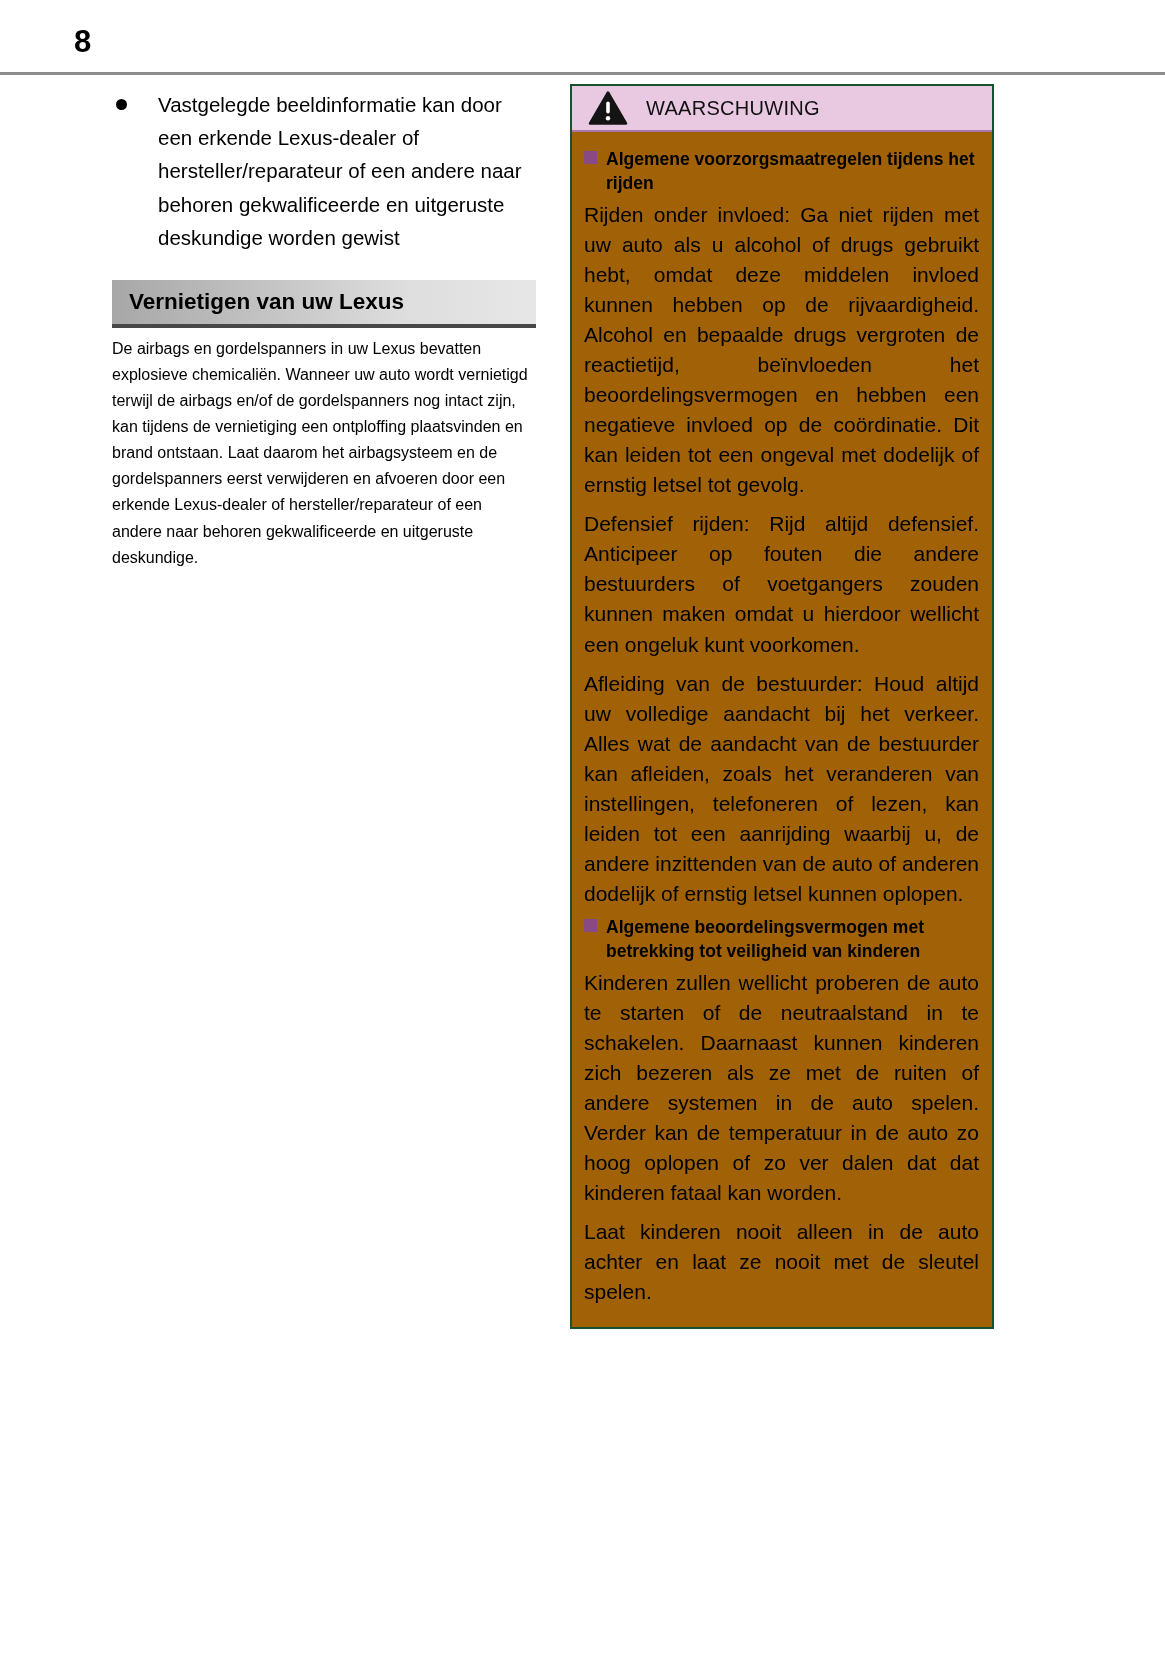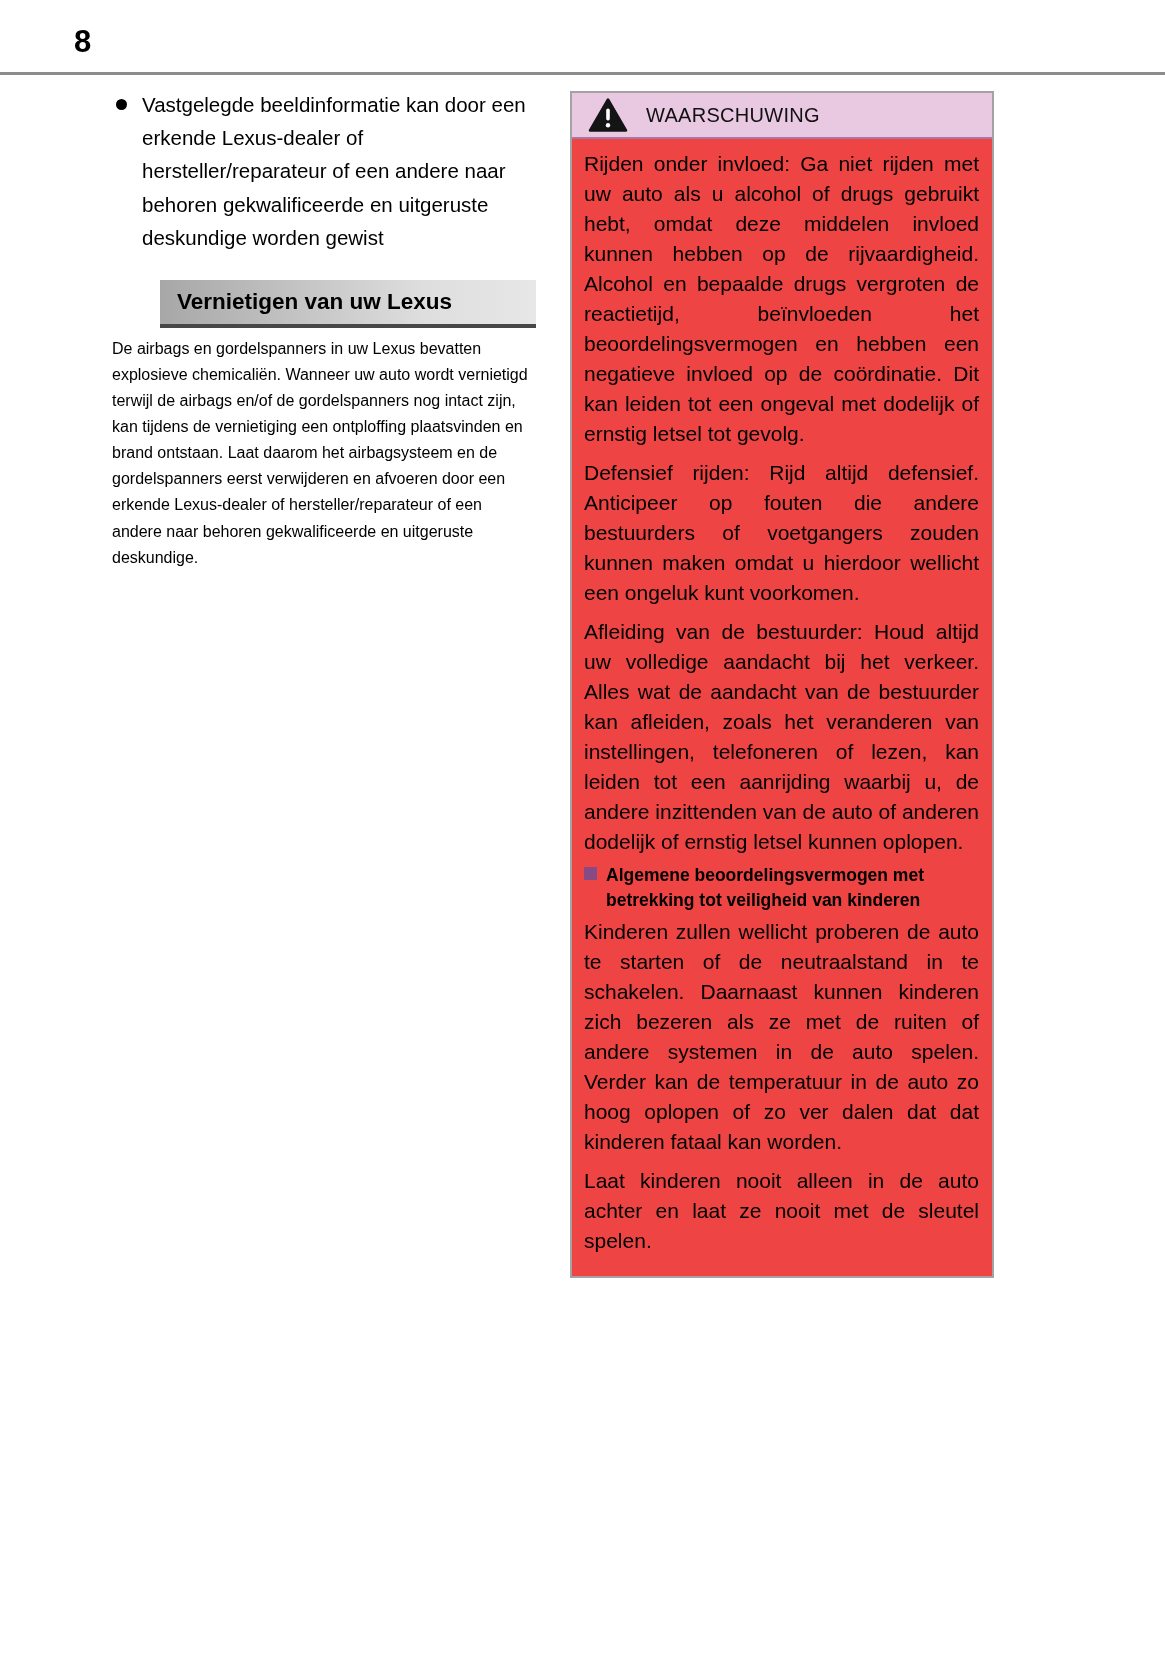--- a/index.html
+++ b/index.html
@@ -25,48 +25,47 @@
   
   .col-left {
     position:absolute; left:112px; top:88px; width:424px;
   }
   .bullet-item { display:flex; }
   .bullet {
     width:11px; height:11px; border-radius:50%; background:#000;
     margin:11px 15px 0 4px; flex:none;
   }
   .bullet-text {
-    font-size:20.5px; line-height:1.62;
+    font-size:20.5px; line-height:1.62;margin-left:16px;
   }
   .body-text {
     font-size:20px; line-height:1.63;
     margin:11px 0 0 0;
   }
   .section-header {
     margin-top:26px;
     height:44px;
     display:flex; align-items:flex-start;
     background:linear-gradient(to right,#a7a7a7,#dedede 70%,#e7e7e7);
     border-bottom:4px solid #474747;
-    margin-left:48px;
   }
   .section-bar {
     width:8px; background:#3a3a3a; margin-right:9px; flex:none;
   }
   .section-title {
     font-size:22.5px; font-weight:bold; align-self:center;
   }
   .body-text.after-header { margin-top:8px; font-size:16px; line-height:1.63; }
 
   
   .warning-box {
-    position:absolute; left:570px; top:91px; width:424px;
-    border:2px solid #a3a3a3;
+    position:absolute; left:570px; top:84px; width:424px;
+    border:2px solid #14532d;
     box-sizing:border-box;
-    background:#ef4444;
+    background:#a16207;
   }
   .warning-header {
     background:#e9c8e2;
     border-bottom:2px solid #a877a8;
     height:44px;
     display:flex; align-items:center;
     padding:0 16px; gap:18px;
   }
   .warning-title {
     font-size:20px; letter-spacing:0.3px; color:#111;
@@ -123,20 +122,24 @@
         <path d="M20 1.5 L38 32.5 L2 32.5 Z" fill="#141414" stroke="#141414" stroke-width="2.5" stroke-linejoin="round"></path>
         <rect x="18.2" y="10.5" width="3.6" height="12" rx="1.8" fill="#ffffff"></rect>
         <circle cx="20" cy="27.3" r="2.2" fill="#ffffff"></circle>
       </svg>
       <span class="warning-title">WAARSCHUWING</span>
     </div>
 
     <div class="warning-body">
 
       <div class="warning-section">
+        <div class="warning-heading">
+          <span class="sq"></span>
+          <span>Algemene voorzorgsmaatregelen tijdens het rijden</span>
+        </div>
         <p class="warn-text">Rijden onder invloed: Ga niet rijden met uw auto als u alcohol of drugs gebruikt hebt, omdat deze middelen invloed kunnen hebben op de rijvaardigheid. Alcohol en bepaalde drugs vergroten de reactietijd, beïnvloeden het beoordelingsvermogen en hebben een negatieve invloed op de coördinatie. Dit kan leiden tot een ongeval met dodelijk of ernstig letsel tot gevolg.</p>
         <p class="warn-text">Defensief rijden: Rijd altijd defensief. Anticipeer op fouten die andere bestuurders of voetgangers zouden kunnen maken omdat u hierdoor wellicht een ongeluk kunt voorkomen.</p>
         <p class="warn-text">Afleiding van de bestuurder: Houd altijd uw volledige aandacht bij het verkeer. Alles wat de aandacht van de bestuurder kan afleiden, zoals het veranderen van instellingen, telefoneren of lezen, kan leiden tot een aanrijding waarbij u, de andere inzittenden van de auto of anderen dodelijk of ernstig letsel kunnen oplopen.</p>
       </div>
 
       <div class="warning-section">
         <div class="warning-heading">
           <span class="sq"></span>
           <span>Algemene beoordelingsvermogen met betrekking tot veiligheid van kinderen</span>
         </div>

